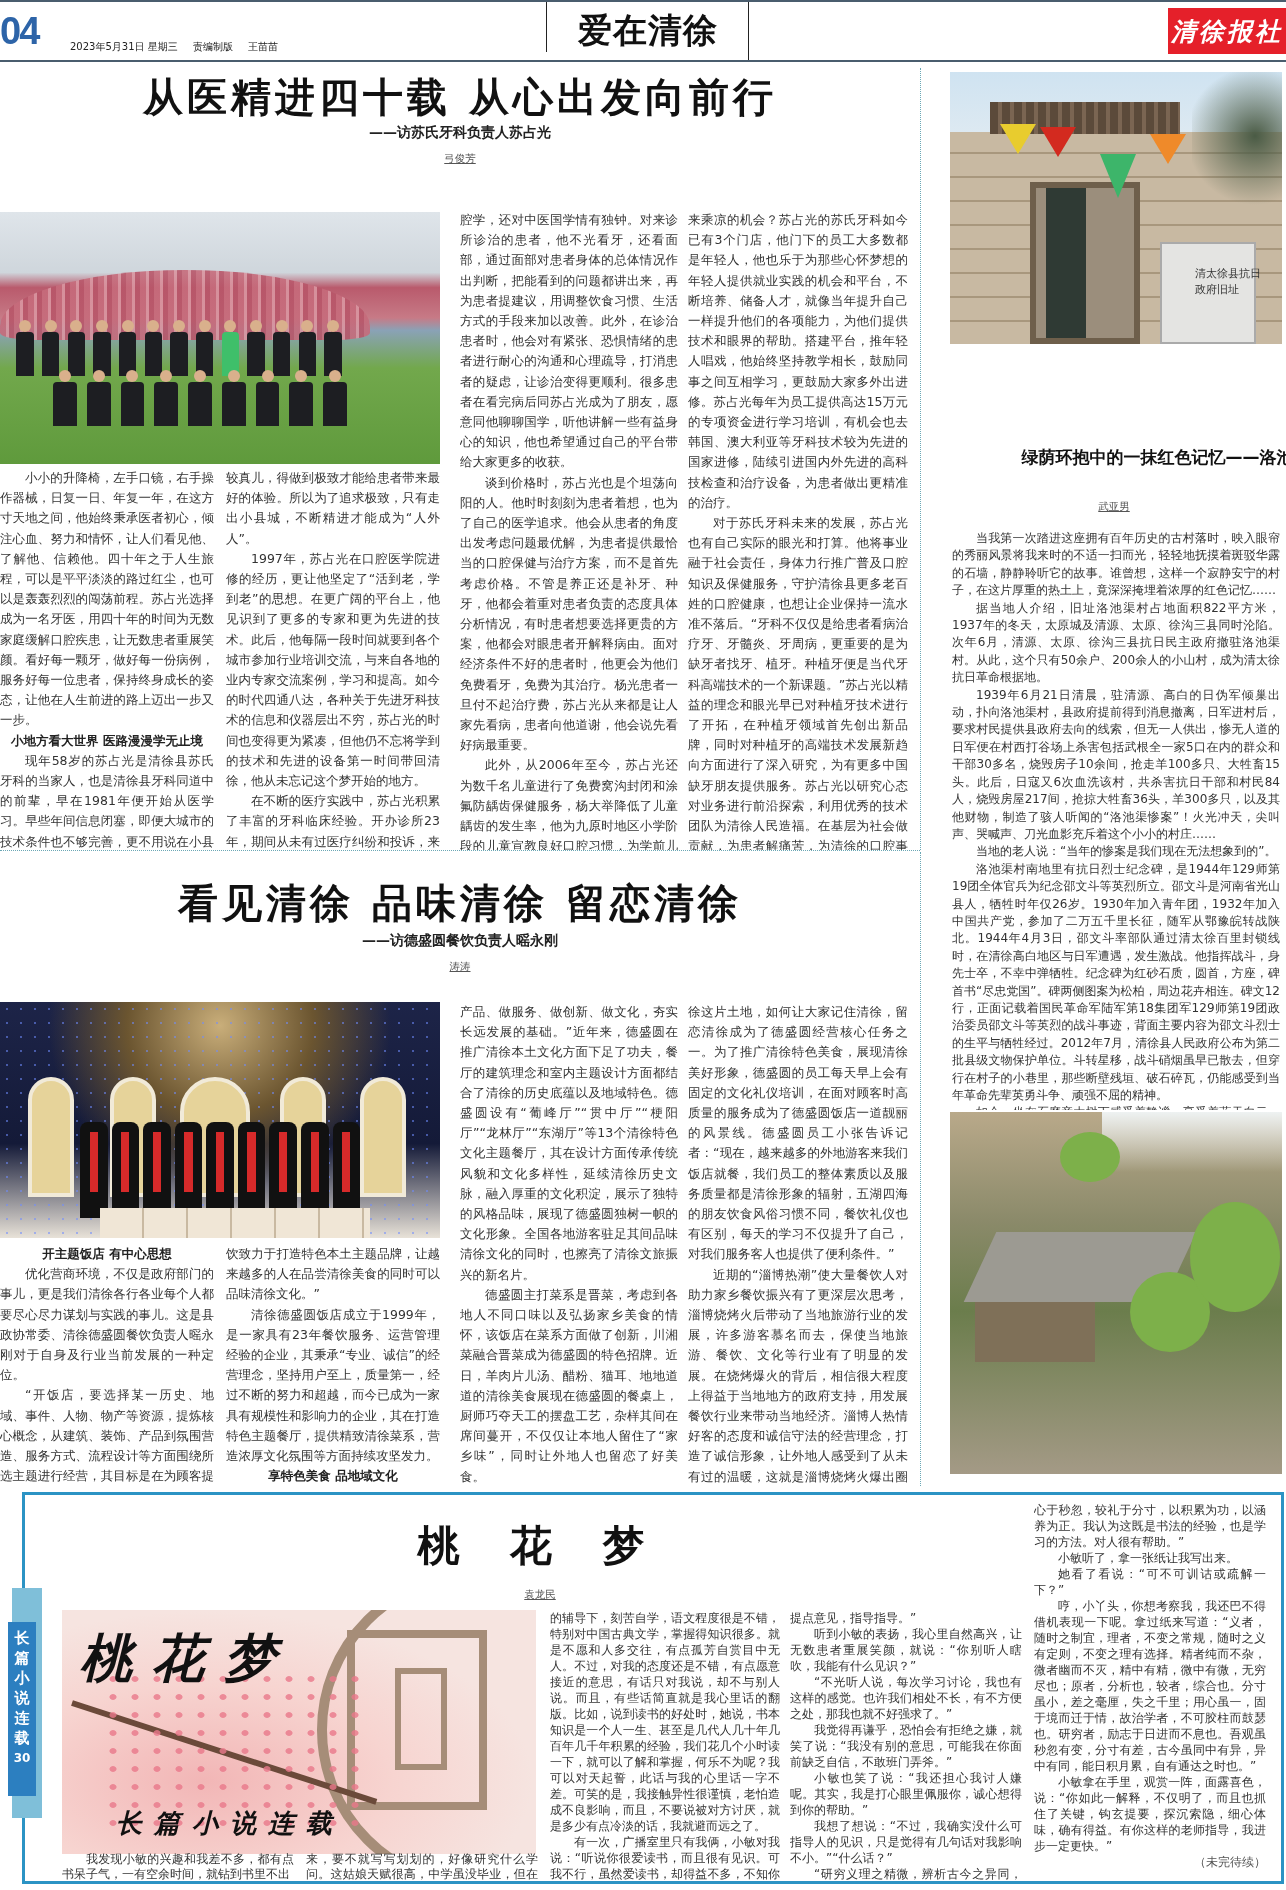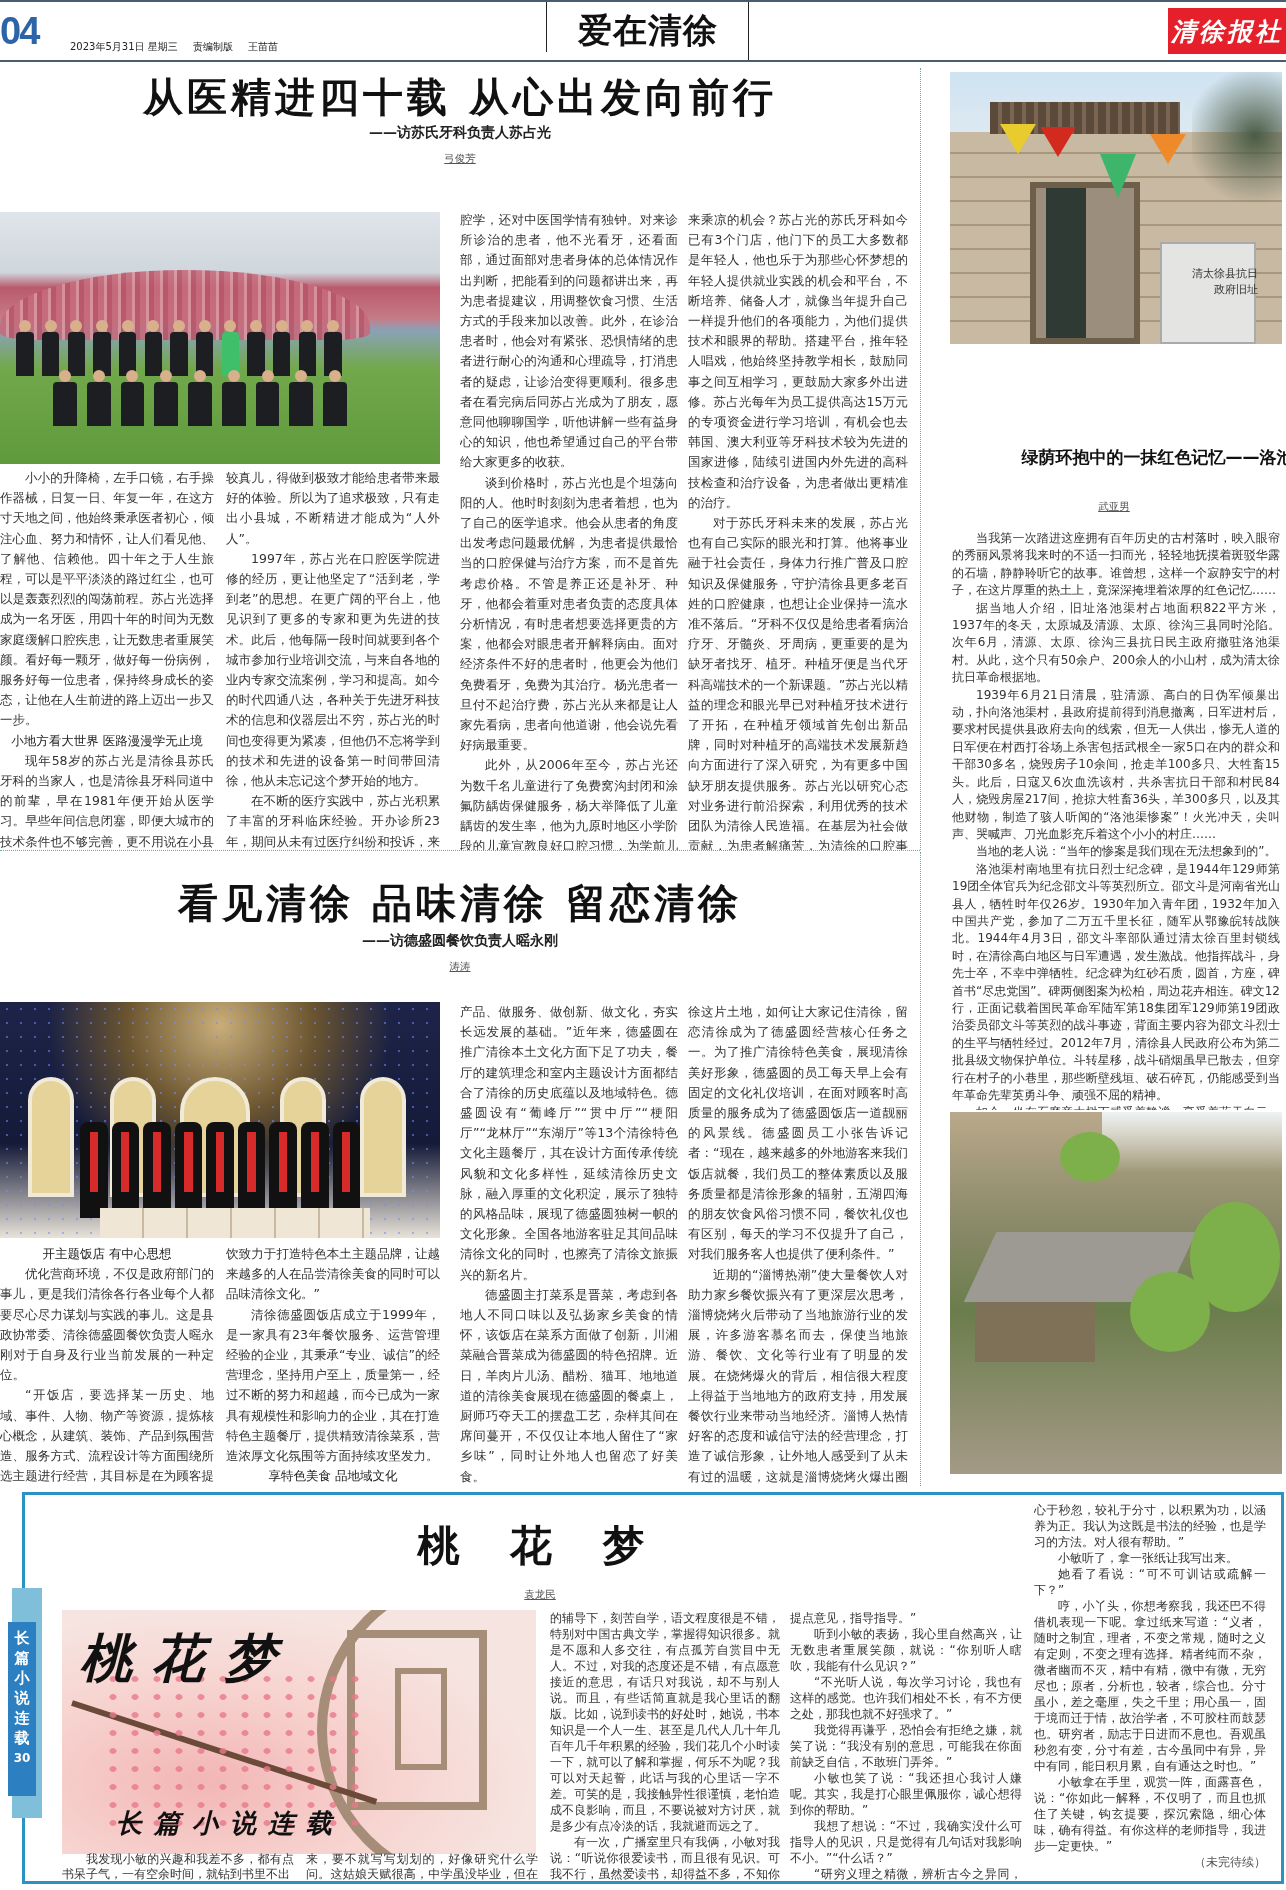--- a/index.html
+++ b/index.html
@@ -14,21 +14,21 @@
   .page-meta span { margin-right: 12px; }
   .sec-divider-l { position: absolute; left: 546px; top: 0; width: 1px; height: 50px; background: #222; }
   .sec-divider-r { position: absolute; left: 748px; top: 0; width: 1px; height: 58px; background: #222; }
   .section-name { position: absolute; left: 548px; top: 6px; width: 200px; text-align: center; font: bold 34px "DejaVu Sans", sans-serif; color: #111; letter-spacing: 1px; }
   .paper-logo { position: absolute; left: 1168px; top: 6px; width: 118px; height: 46px; background: #e5202a; color: #fff; font: italic bold 25px "DejaVu Serif", serif; display: flex; align-items: center; justify-content: center; letter-spacing: 3px; }
   .mast-rule { position: absolute; left: 0; top: 60px; width: 1286px; height: 2px; background: #4a5d6e; }
 
   
   .col { position: absolute; font-size: 12.5px; line-height: 20.2px; color: #333; text-align: justify; overflow: hidden; }
   .col p { text-indent: 2em; }
-  .col h4 { font-weight: normal; text-align: center; color: #222; font-size: 12.5px; line-height: 20.2px; }
+  .col h4 { font-weight: bold; text-align: center; color: #222; font-size: 12.5px; line-height: 20.2px; }
   .col .end { text-align: right; font-family: "DejaVu Serif", serif; color: #555; }
 
   .headline { position: absolute; font-weight: bold; color: #111; text-align: center; letter-spacing: 4px; font-family: "DejaVu Sans", sans-serif; }
   .subhead { position: absolute; text-align: center; font: bold 14px "DejaVu Serif", serif; color: #222; }
   .byline { position: absolute; text-align: center; font: 10.5px "DejaVu Serif", serif; color: #555; text-decoration: underline; }
 
   .dotted-v { position: absolute; border-left: 1px dotted #6aa7b5; }
   .dotted-h { position: absolute; border-top: 1px dotted #6aa7b5; }
 
   
@@ -51,21 +51,21 @@
     background: repeating-linear-gradient(0deg, #c8b9a2 0 22px, #a8977d 22px 24px), #c8b9a2; }
   .photo-gate .roof { position: absolute; left: 40px; top: 30px; width: 190px; height: 32px; background: repeating-linear-gradient(90deg, #5b4a3a 0 8px, #7a6552 8px 12px); }
   .photo-gate .door { position: absolute; left: 80px; top: 110px; width: 110px; height: 162px; background: #9b8e7c; border: 6px solid #6e5f4b; }
   .photo-gate .door::after { content: ""; position: absolute; left: 10px; top: 0; width: 40px; height: 150px; background: #2f3a34; }
   .photo-gate .flag { position: absolute; width: 0; height: 0; border-left: 18px solid transparent; border-right: 18px solid transparent; }
   .photo-gate .f1 { left: 50px; top: 52px; border-top: 30px solid #e8cc2e; }
   .photo-gate .f2 { left: 90px; top: 55px; border-top: 30px solid #d32a1f; }
   .photo-gate .f3 { left: 150px; top: 82px; border-top: 44px solid #3db56a; }
   .photo-gate .f4 { left: 200px; top: 62px; border-top: 30px solid #ef8a2a; }
   .photo-gate .stele { position: absolute; left: 210px; top: 170px; width: 96px; height: 102px; background: #e4e4e2; border: 2px solid #aaa; }
-  .photo-gate .stele span { position: absolute; left: 4px; top: 22px; width: 100%; text-align: right; font: 11px "DejaVu Serif", serif; color: #333; line-height: 16px; padding-left: 21px; }
+  .photo-gate .stele span { position: absolute; left: 12px; top: 22px; width: 100%; text-align: left; font: 11px "DejaVu Serif", serif; color: #333; line-height: 16px; padding-left: 21px; }
   .photo-gate .tree { position: absolute; right: 0; top: 0; width: 90px; height: 160px; background: radial-gradient(circle at 70% 40%, #4a5b45 0, transparent 60%); }
 
   .photo-banquet { left: 0; top: 1002px; width: 440px; height: 236px;
     background: radial-gradient(ellipse at 50% 10%, #c9ae7a 0, #6b5530 30%, transparent 55%), linear-gradient(180deg, #1d2448 0%, #141a38 60%, #e8e2d8 100%); }
   .photo-banquet .stars { position: absolute; inset: 0; background-image: radial-gradient(#6f8cff 1px, transparent 1.5px); background-size: 14px 14px; opacity: .55; }
   .photo-banquet .arch { position: absolute; top: 75px; width: 46px; height: 120px; border-radius: 23px 23px 0 0; background: #e6d39a; border: 4px solid #f1ead8; }
   .photo-banquet .people { position: absolute; left: 80px; top: 120px; width: 280px; height: 96px; display: flex; gap: 4px; }
   .photo-banquet .people i { flex: 1; background: #111; border-radius: 8px 8px 0 0; position: relative; }
   .photo-banquet .people i::after { content: ""; position: absolute; left: 35%; top: 10px; width: 30%; height: 60px; background: #d72a2a; }
   .photo-banquet .boxes { position: absolute; left: 100px; top: 206px; width: 270px; height: 30px; background: repeating-linear-gradient(90deg, #f0e6d6 0 42px, #c9b9a1 42px 44px); }

